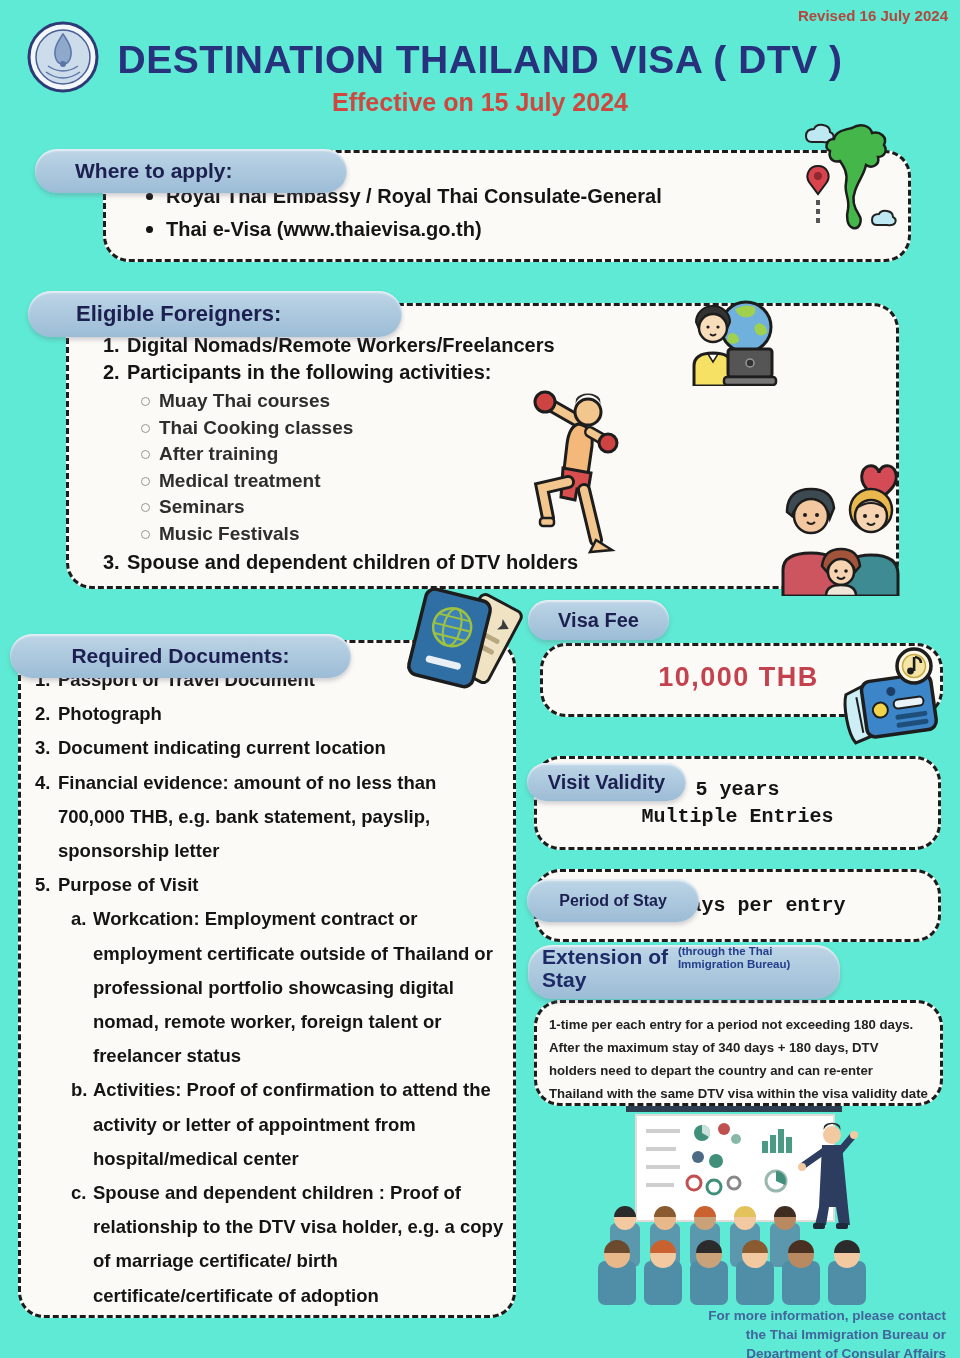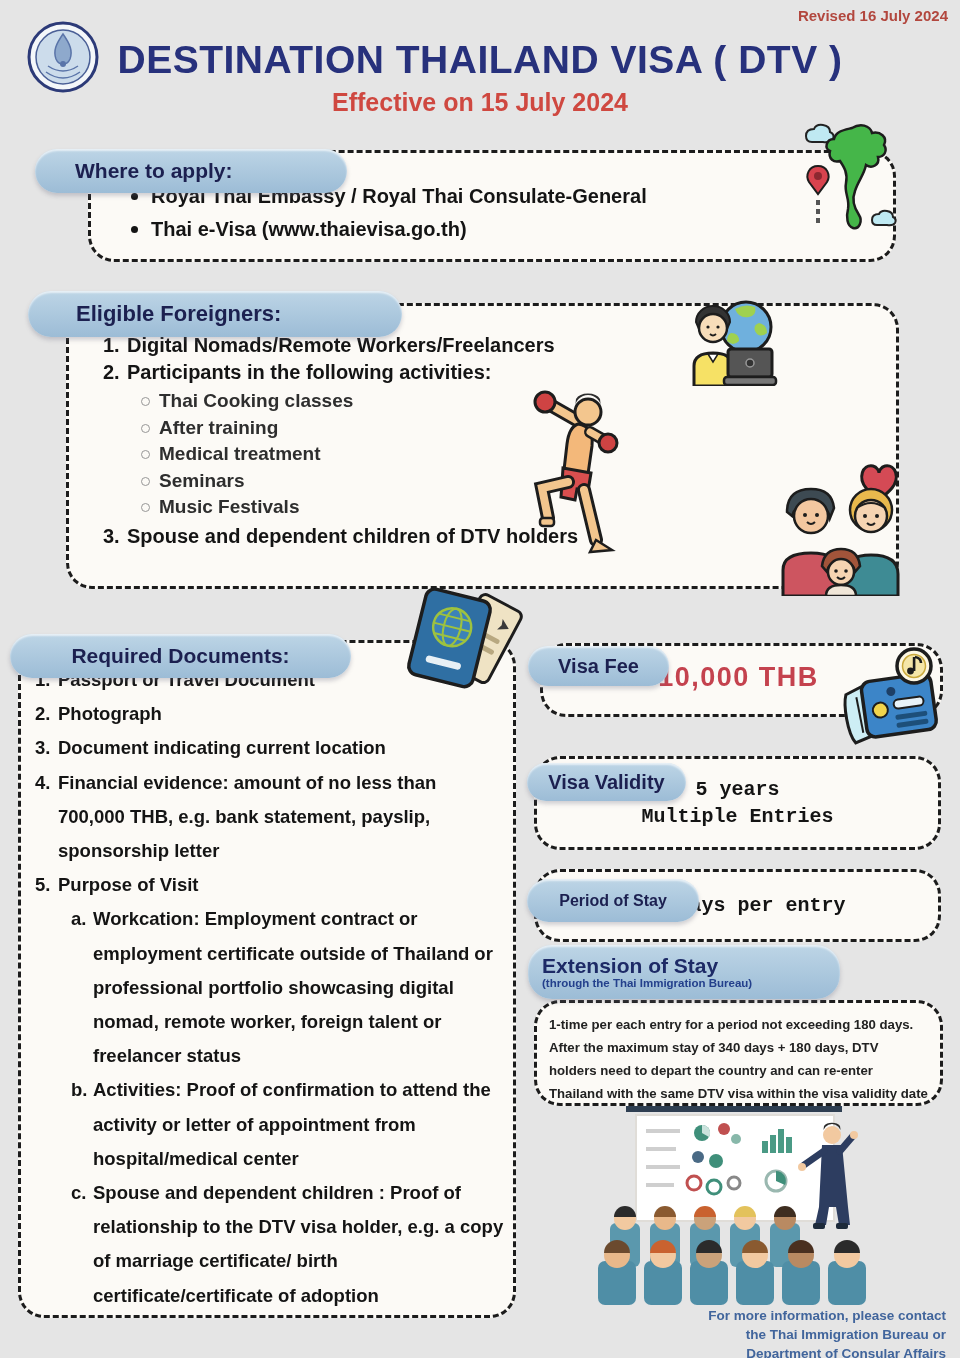--- a/index.html
+++ b/index.html
@@ -1,16 +1,16 @@
 <!DOCTYPE html>
 <html><head>
 <meta charset="utf-8">
 <style>
   html,body{margin:0;padding:0;}
-  .page{position:relative;width:960px;height:1358px;background:#e5e5e5;
+  .page{position:relative;width:960px;height:1358px;background:#5eead4;
     font-family:"Liberation Sans","DejaVu Sans",sans-serif;overflow:hidden;}
   .abs{position:absolute;}
   
   .revised{position:absolute;top:7px;right:12px;font-size:15px;font-weight:bold;color:#b2473e;}
   .title{position:absolute;top:38px;left:0;right:0;text-align:center;font-size:39px;
     font-weight:800;color:#27317c;letter-spacing:.5px;}
   .subtitle{position:absolute;top:88px;left:0;right:0;text-align:center;font-size:25px;
     font-weight:800;color:#cf4840;}
   
   .pill{position:absolute;z-index:3;background:linear-gradient(180deg,#bdd5e6,#9cbcd6);
@@ -39,21 +39,21 @@
   .s3-content .row .num{flex:0 0 23px;}
   .sub .row{margin-left:36px;}
   .sub .row .num{flex:0 0 22px;}
   
   .fee-value{position:absolute;left:540px;top:643px;width:397px;height:68px;z-index:2;
     display:flex;align-items:center;justify-content:center;font-size:27px;font-weight:800;
     color:#c4424e;letter-spacing:1.5px;}
   .center-lines{display:flex;flex-direction:column;align-items:center;justify-content:center;
     height:100%;font-weight:bold;color:#141414;font-family:Liberation Mono, monospace;}
   .center-lines div{font-size:20px;line-height:27px;}
-  .ext-pill{flex-direction:column;align-items:flex-start;justify-content:center;padding-left:14px;}
+  .ext-pill{flex-direction:row;align-items:flex-start;justify-content:center;padding-left:14px;}
   .ext-pill .t1{font-size:21px;line-height:23px;color:#1d2a66;}
   .ext-pill .t2{font-size:11.5px;line-height:13px;color:#24408c;}
   .ext-body{padding:10px 12px 0 12px;font-size:13.2px;line-height:23px;font-weight:bold;color:#222;}
   .footer{position:absolute;top:1306px;right:14px;text-align:right;font-size:13.5px;
     line-height:19px;font-weight:bold;color:#41659c;}
 </style>
 </head>
 <body>
 
 <div class="page">
@@ -67,21 +67,21 @@
       <circle cx="37" cy="44" r="3" fill="#5a74a8"></circle>
     </svg>
   </div>
   <div class="revised">Revised 16 July 2024</div>
   <div class="title">DESTINATION THAILAND VISA ( DTV )</div>
   <div class="subtitle">Effective on 15 July 2024</div>
 
   <div class="pill" style="left:35px;top:125px;width:272px;height:44px;font-size:21px;padding-left:40px;margin-top:24px;">
     <span>Where to apply:</span>
   </div>
-  <div class="dbox" style="left:88px;top:150px;width:802px;height:106px;">
+  <div class="dbox" style="left:103px;top:150px;width:802px;height:106px;">
     <ul class="s1-list">
       <li>Royal Thai Embassy / Royal Thai Consulate-General</li>
       <li>Thai e-Visa (www.thaievisa.go.th)</li>
     </ul>
   </div>
   <div class="icon" style="left:800px;top:120px;">
     <svg width="100" height="122" viewBox="0 0 100 122">
       <g fill="#bfe9f2" stroke="#222" stroke-width="2">
         <path d="M6 16 q0-7 8-7 q2-5 9-4 q7 1 7 7 q5 2 3 7 q-3 4-10 3 L12 22 q-6 0-6-6Z"></path>
       </g>
@@ -108,20 +108,21 @@
     <div class="s2-content">
       <div class="row">
         <span class="num">1.</span>
         <span>Digital Nomads/Remote Workers/Freelancers</span>
       </div>
       <div class="row">
         <span class="num">2.</span>
         <span>Participants in the following activities:</span>
       </div>
       <ul class="acts">
+        <li>Muay Thai courses</li>
         <li>Thai Cooking classes</li>
         <li>After training</li>
         <li>Medical treatment</li>
         <li>Seminars</li>
         <li>Music Festivals</li>
       </ul>
       <div class="row">
         <span class="num">3.</span>
         <span>Spouse and dependent children of DTV holders</span>
       </div>
@@ -247,21 +248,21 @@
         <circle cx="45" cy="45" r="19" fill="#3c82b8" stroke="#9ec23f" stroke-width="2.5"></circle>
         <ellipse cx="45" cy="45" rx="8.5" ry="19" fill="none" stroke="#9ec23f" stroke-width="2"></ellipse>
         <line x1="26" y1="45" x2="64" y2="45" stroke="#9ec23f" stroke-width="2"></line>
         <line x1="29" y1="35" x2="61" y2="35" stroke="#9ec23f" stroke-width="2"></line>
         <line x1="29" y1="55" x2="61" y2="55" stroke="#9ec23f" stroke-width="2"></line>
         <rect x="27" y="78" width="36" height="7" rx="3.5" fill="#e8f0f5"></rect>
       </g>
     </svg>
   </div>
 
-  <div class="pill center" style="left:528px;top:622px;width:141px;height:40px;font-size:20px;">
+  <div class="pill center" style="left:528px;top:576px;width:141px;height:40px;font-size:20px;">
     <span>Visa Fee</span>
   </div>
   <div class="dbox" style="left:540px;top:643px;width:397px;height:68px;"></div>
   <div class="fee-value">10,000 THB</div>
   <div class="icon" style="left:836px;top:645px;">
     <svg width="108" height="102" viewBox="0 0 108 102">
       <g transform="rotate(-8 52 62)">
         <path d="M12 44 L32 37 L34 88 L15 93 C8 82 8 54 12 44Z" fill="#cdeef5" stroke="#1d1d1d" stroke-width="3"></path>
         <path d="M22 48 L24 84" stroke="#1d1d1d" stroke-width="2" fill="none"></path>
         <rect x="28" y="34" width="70" height="56" rx="9" fill="#3c85c8" stroke="#1d1d1d" stroke-width="3.5"></rect>
@@ -273,21 +274,21 @@
       </g>
       <circle cx="78" cy="21" r="17" fill="#fdf7e2" stroke="#1d1d1d" stroke-width="3.5"></circle>
       <circle cx="78" cy="21" r="11.5" fill="#f5e6a8" stroke="#caa93c" stroke-width="1.5"></circle>
       <circle cx="74.5" cy="26" r="3.4" fill="#1d1d1d"></circle>
       <rect x="76.8" y="12" width="2.6" height="14" fill="#1d1d1d"></rect>
       <path d="M79 12 q6 1 6 6" stroke="#1d1d1d" stroke-width="2.6" fill="none"></path>
     </svg>
   </div>
 
   <div class="pill center" style="left:527px;top:739px;width:159px;height:38px;font-size:20px;">
-    <span>Visa Validity</span>
+    <span>Visit Validity</span>
   </div>
   <div class="dbox" style="left:534px;top:756px;width:401px;height:88px;">
     <div class="center-lines">
       <div>5 years</div>
       <div>Multiple Entries</div>
     </div>
   </div>
 
   <div class="pill center" style="left:527px;top:855px;width:172px;height:43px;font-size:16px;">
     <span>Period of Stay</span>

